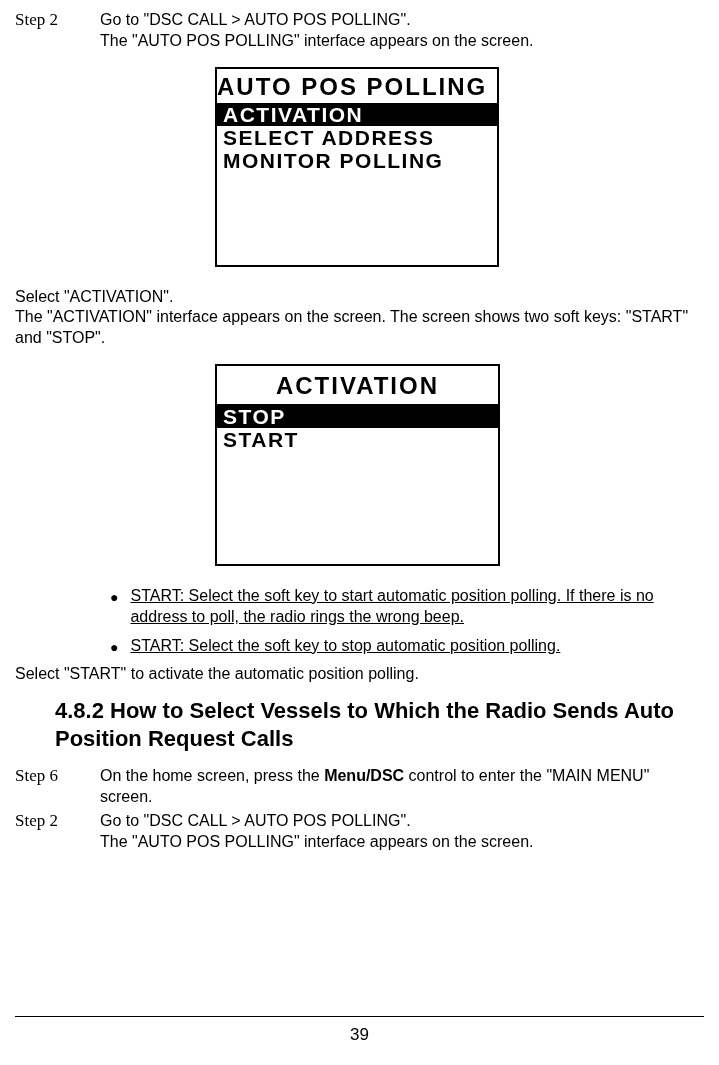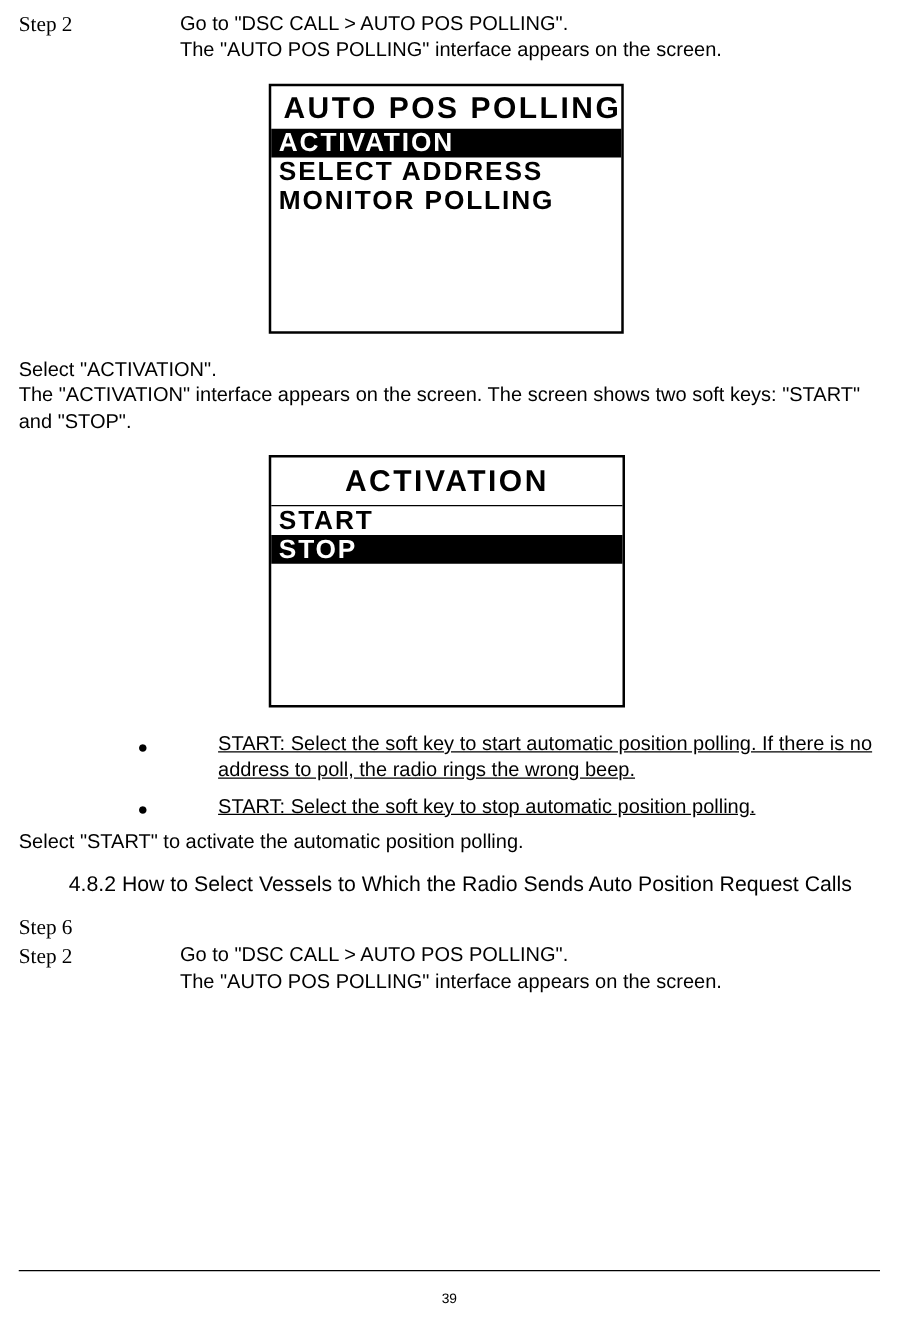--- a/index.html
+++ b/index.html
@@ -1,19 +1,18 @@
 <!DOCTYPE html>
 <html><head>
   <meta charset="utf-8">
   <style>
     * {
       margin: 0;
       padding: 0;
       box-sizing: border-box;
-      gap: 44px;
     }
     body {
       width: 719px;
       height: 1065px;
       background: white;
       font-family: Arial, sans-serif;
       font-size: 16px;
       color: #000;
       position: relative;
       padding: 10px 15px;
@@ -41,21 +40,21 @@
     }
     .lcd1 {
       width: 284px;
       height: 200px;
     }
     .lcd2 {
       width: 285px;
       height: 202px;
     }
     .lcd-title {
-      text-align: right;
+      text-align: left;
       font-size: 24px;
       font-weight: 900;
       padding: 4px 0 2px 0;
       letter-spacing: 2px;
       font-stretch: expanded;
     }
     .lcd-title2 {
       text-align: center;
       font-size: 24px;
       font-weight: 900;
@@ -87,42 +86,42 @@
     .bullet-dot {
       font-size: 14px;
       margin-right: 12px;
       margin-top: 2px;
     }
     .bullet-text {
       flex: 1;
       text-decoration: underline;
     }
     .section-heading {
-      font-size: 17px;
-      font-weight: normal;
+      font-size: 22px;
+      font-weight: bold;
       margin: 12px 0 14px 40px;
       line-height: 1.25;
     }
     .bold {
       font-weight: bold;
     }
     .footer-line {
       position: absolute;
       bottom: 48px;
       left: 15px;
       right: 15px;
       border-top: 1.5px solid #000;
     }
     .page-num {
       position: absolute;
       bottom: 20px;
       left: 0;
       right: 0;
       text-align: center;
-      font-size: 11px;
+      font-size: 17px;
     }
   </style>
 </head>
 <body>
 
 <div class="step-row">
   <div class="step-label">Step 2</div>
   <div class="step-content">
     <div>Go to "DSC CALL &gt; AUTO POS POLLING".</div>
     <div>The "AUTO POS POLLING" interface appears on the screen.</div>
@@ -138,22 +137,22 @@
 
 <div class="step-row">
   <div class="step-content">
     <div>Select "ACTIVATION".</div>
     <div>The "ACTIVATION" interface appears on the screen. The screen shows two soft keys: "START" and "STOP".</div>
   </div>
 </div>
 
 <div class="lcd-screen lcd2">
   <div class="lcd-title2">ACTIVATION</div>
+  <div class="lcd-item selected">STOP</div>
   <div class="lcd-item">START</div>
-  <div class="lcd-item selected">STOP</div>
 </div>
 
 <div class="bullet-list">
   <div class="bullet-item">
     <div class="bullet-dot">●</div>
     <div class="bullet-text">START: Select the soft key to start automatic position polling. If there is no address to poll, the radio rings the wrong beep.</div>
   </div>
   <div class="bullet-item">
     <div class="bullet-dot">●</div>
     <div class="bullet-text">START: Select the soft key to stop automatic position polling.</div>
@@ -163,20 +162,23 @@
 <div class="step-row">
   <div class="step-content">
     <div>Select "START" to activate the automatic position polling.</div>
   </div>
 </div>
 
 <div class="section-heading">4.8.2 How to Select Vessels to Which the Radio Sends Auto Position Request Calls</div>
 
 <div class="step-row">
   <div class="step-label">Step 6</div>
+  <div class="step-content">
+    <span>On the home screen, press the </span><span class="bold">Menu/DSC</span><span> control to enter the "MAIN MENU" screen.</span>
+  </div>
 </div>
 
 <div class="step-row">
   <div class="step-label">Step 2</div>
   <div class="step-content">
     <div>Go to "DSC CALL &gt; AUTO POS POLLING".</div>
     <div>The "AUTO POS POLLING" interface appears on the screen.</div>
   </div>
 </div>
 

